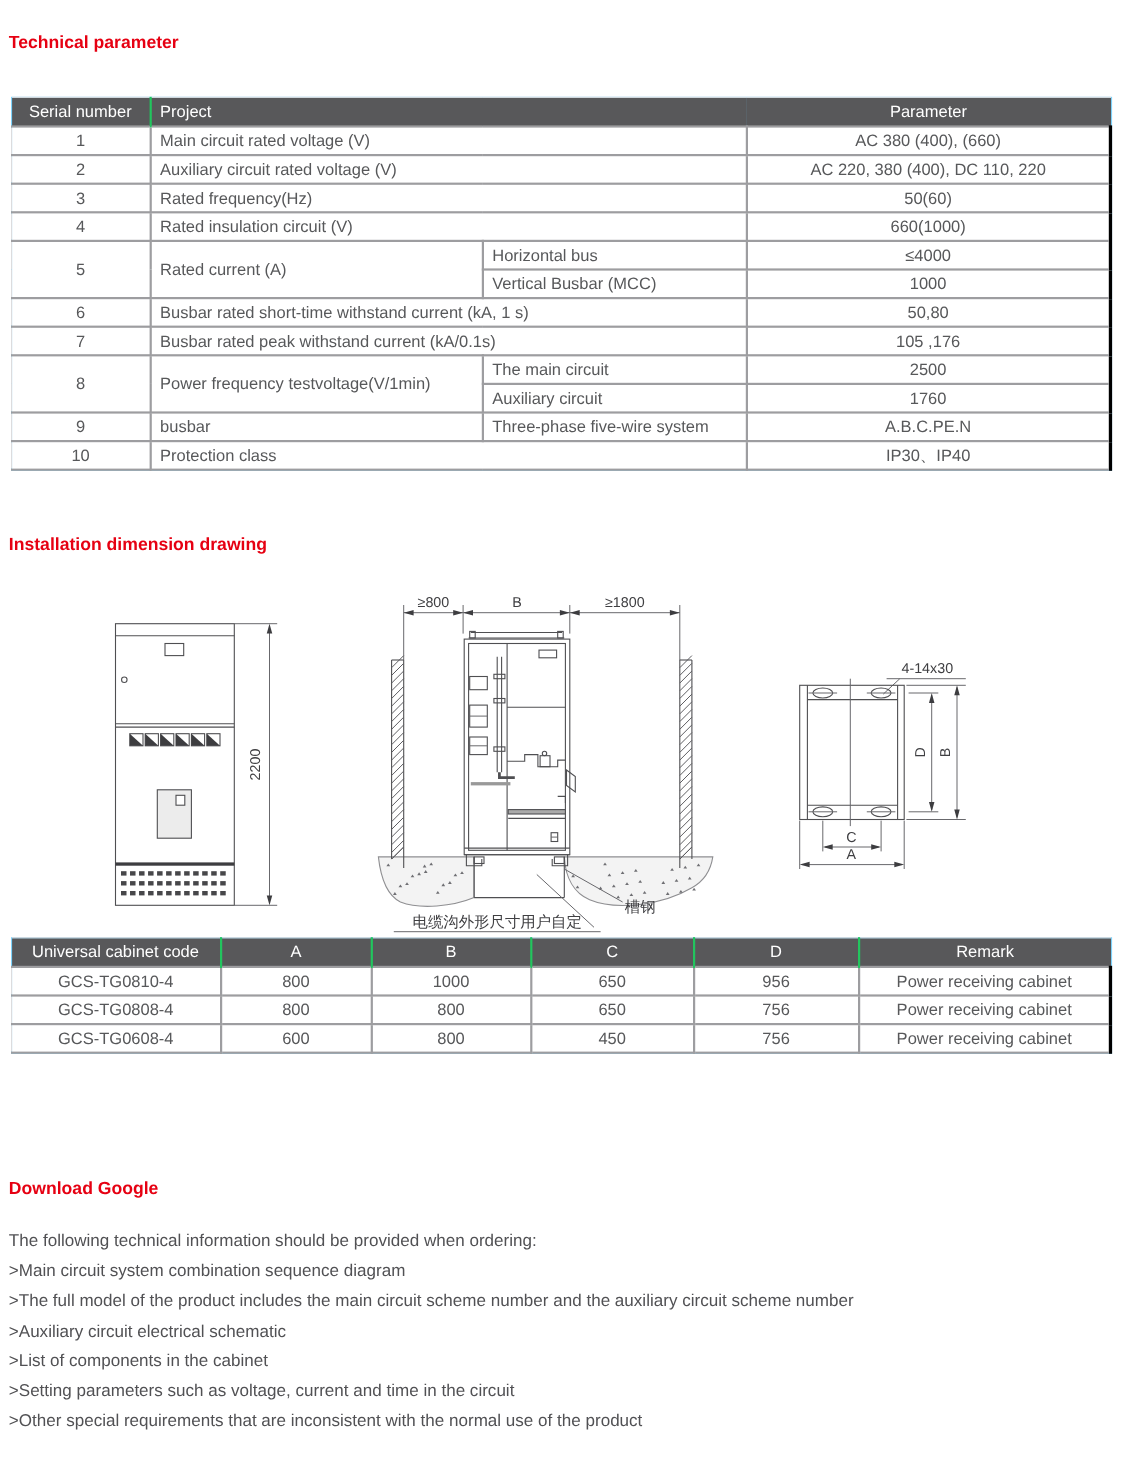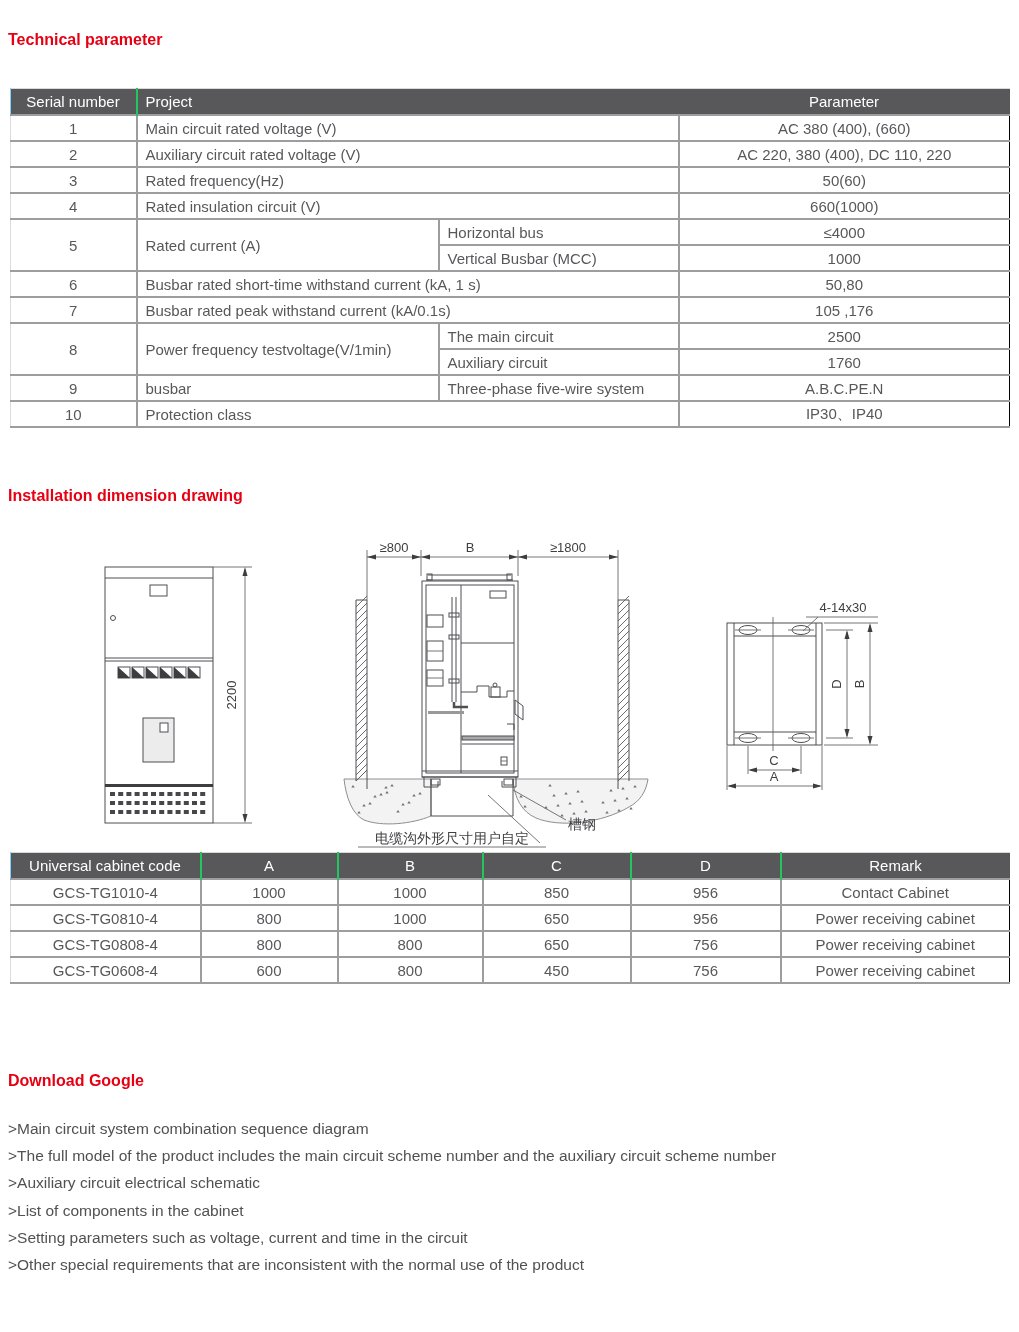--- a/index.html
+++ b/index.html
@@ -8,21 +8,21 @@
   .sec-title{position:absolute;left:8px;font-size:16px;font-weight:bold;color:#e60012;
              font-family:"Liberation Sans","DejaVu Sans",sans-serif;white-space:nowrap;}
   
   table.gtab{position:absolute;left:10px;width:999px;border-collapse:collapse;table-layout:fixed;
              font-size:15px;color:#57585a;background:#7dd3fc;}
   table.gtab th{background:#58585a;color:#fff;font-weight:normal;font-size:15px;height:25px;
                 padding:0;border:0;border-top:1px solid #d9d9db;}
   table.gtab th.sep{border-left:2px solid #22c55e;}
   table.gtab td{border:2px solid #9d9da0;height:24px;padding:0 4px;background:#fff;}
   table.gtab td:first-child{border-left:1px solid #dcdcde;}
-  table.gtab td:last-child{border-right:1px solid #000000;}
+  table.gtab td:last-child{border-right:3px solid #000000;}
   .tc{text-align:center;}
   .tl{text-align:left;padding-left:8px !important;}
   
   svg text{font-family:"Liberation Sans","DejaVu Sans",sans-serif;}
   .dl{stroke:#4f4f52;stroke-width:1;fill:none;}
   .dl-thin{stroke:#66666a;stroke-width:0.9;fill:none;}
   .fill-dark{fill:#3d3d40;stroke:none;}
   .arrow{fill:#3d3d40;stroke:none;}
   .door{fill:#ececec;stroke:#4f4f52;stroke-width:1;}
   .ground{fill:#f3f3f3;stroke:#8f8f92;stroke-width:1;}
@@ -439,28 +439,20 @@
     <tbody>
         <tr>
       <th class="tc">Universal cabinet code</th>
       <th class="tc sep">A</th>
       <th class="tc sep">B</th>
       <th class="tc sep">C</th>
       <th class="tc sep">D</th>
       <th class="tc sep">Remark</th>
     </tr>
     <tr>
-      <td class="tc">GCS-TG1010-4</td>
-      <td class="tc">1000</td>
-      <td class="tc">1000</td>
-      <td class="tc">850</td>
-      <td class="tc">956</td>
-      <td class="tc">Contact Cabinet</td>
-    </tr>
-    <tr>
       <td class="tc">GCS-TG0810-4</td>
       <td class="tc">800</td>
       <td class="tc">1000</td>
       <td class="tc">650</td>
       <td class="tc">956</td>
       <td class="tc">Power receiving cabinet</td>
     </tr>
     <tr>
       <td class="tc">GCS-TG0808-4</td>
       <td class="tc">800</td>
@@ -476,20 +468,21 @@
       <td class="tc">450</td>
       <td class="tc">756</td>
       <td class="tc">Power receiving cabinet</td>
     </tr>
   </tbody>
     </table>
 
   <div class="sec-title" style="top:1072px;">Download Google</div>
 
   <div id="ordering">
+    <div class="line">The following technical information should be provided when ordering:</div>
     <div class="line">&gt;Main circuit system combination sequence diagram</div>
     <div class="line">&gt;The full model of the product includes the main circuit scheme number and the auxiliary circuit scheme number</div>
     <div class="line">&gt;Auxiliary circuit electrical schematic</div>
     <div class="line">&gt;List of components in the cabinet</div>
     <div class="line">&gt;Setting parameters such as voltage, current and time in the circuit</div>
     <div class="line">&gt;Other special requirements that are inconsistent with the normal use of the product</div>
   </div>
 
 </div>
 

